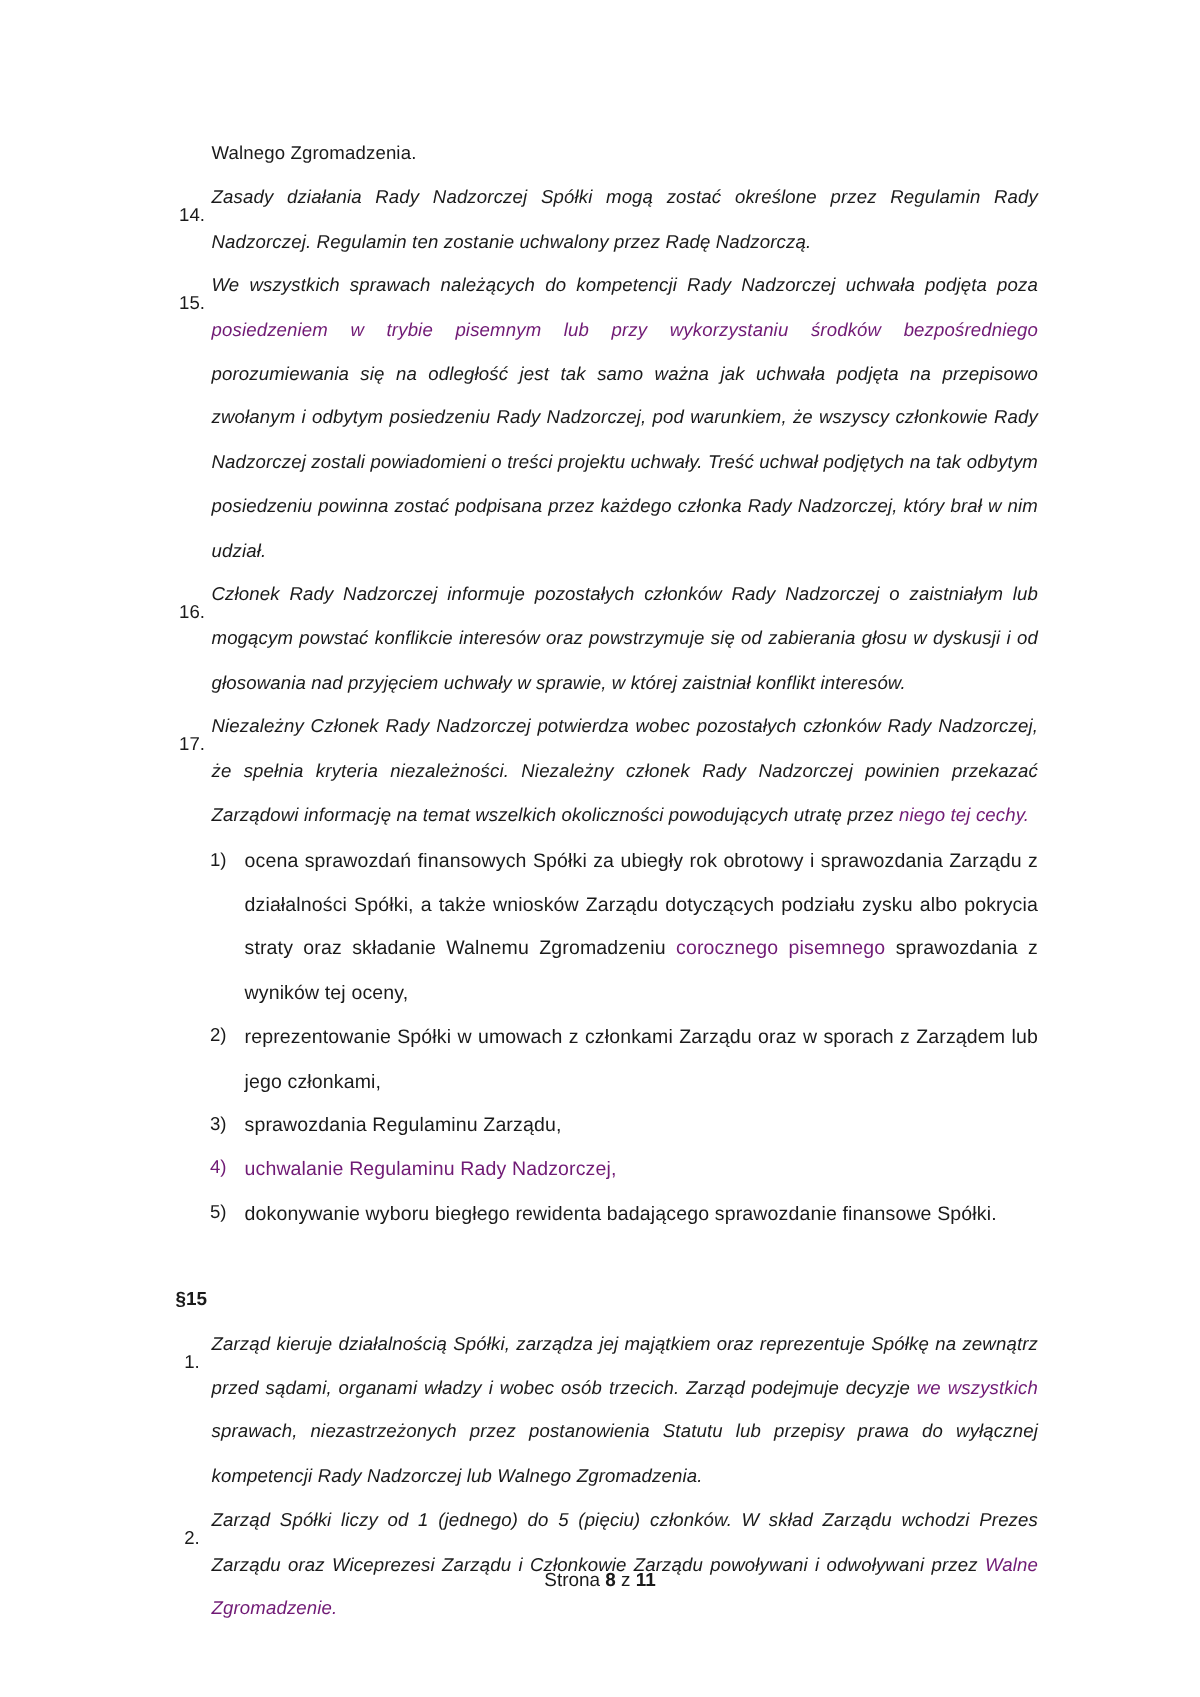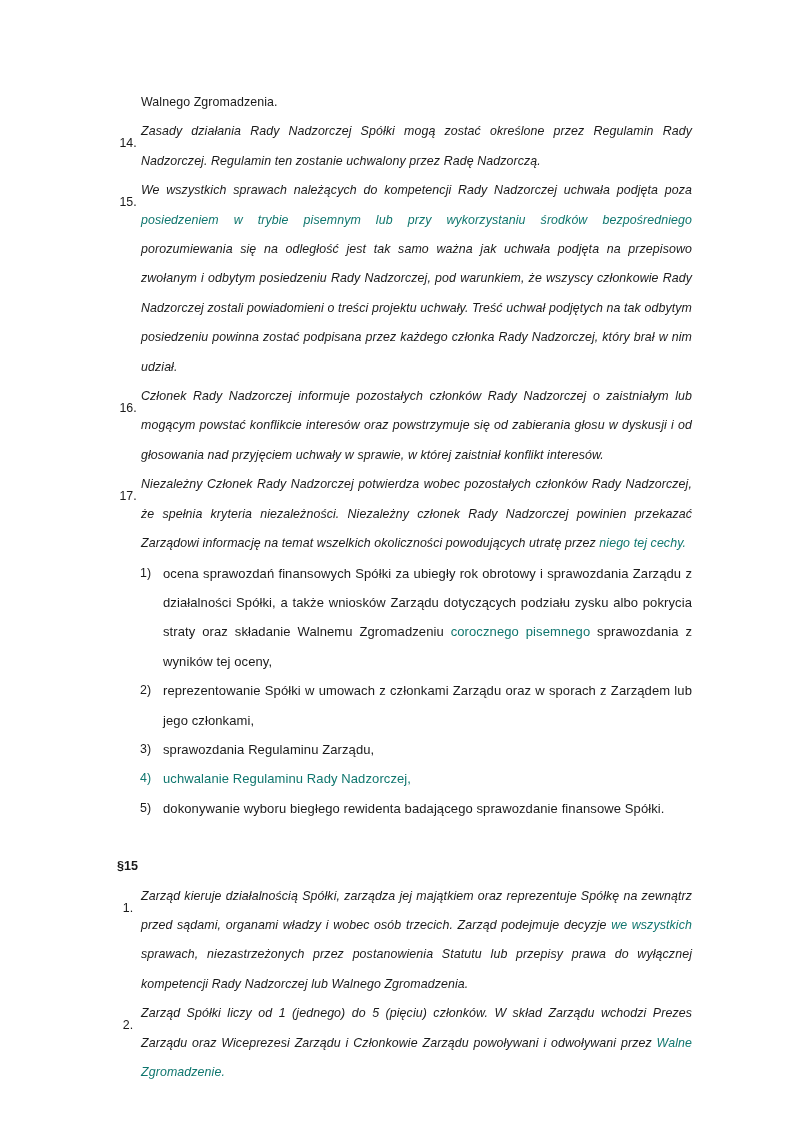--- a/index.html
+++ b/index.html
@@ -26,21 +26,21 @@
   }
 
   
   .line {
     font-size: 12.4px;
     line-height: 29.4px;
     letter-spacing: 0.1px;
     color: #1a1a1a;
     white-space: nowrap;
   }
-  .faint { color: #0f766e; }
+  .faint { color: #701a75; }
 
   
   .cont {
     margin-left: 24px;
   }
 
   
   .olist { }
   .oitem {
     position: relative;
@@ -200,14 +200,20 @@
         <span class="marker">2.</span>
         <div class="body">
           <span>Zarząd Spółki liczy od 1 (jednego) do 5 (pięciu) członków. W skład Zarządu wchodzi Prezes Zarządu oraz Wiceprezesi Zarządu i Członkowie Zarządu powoływani i odwoływani przez </span><span class="faint">Walne Zgromadzenie.</span>
         </div>
       </div>
 
     </div>
 
   </div>
 
+  <div class="footer">
+    <span>Strona</span>
+    <b>8</b>
+    <span>z</span>
+    <b>11</b>
+  </div>
 
 </div>
 
 </body></html>

